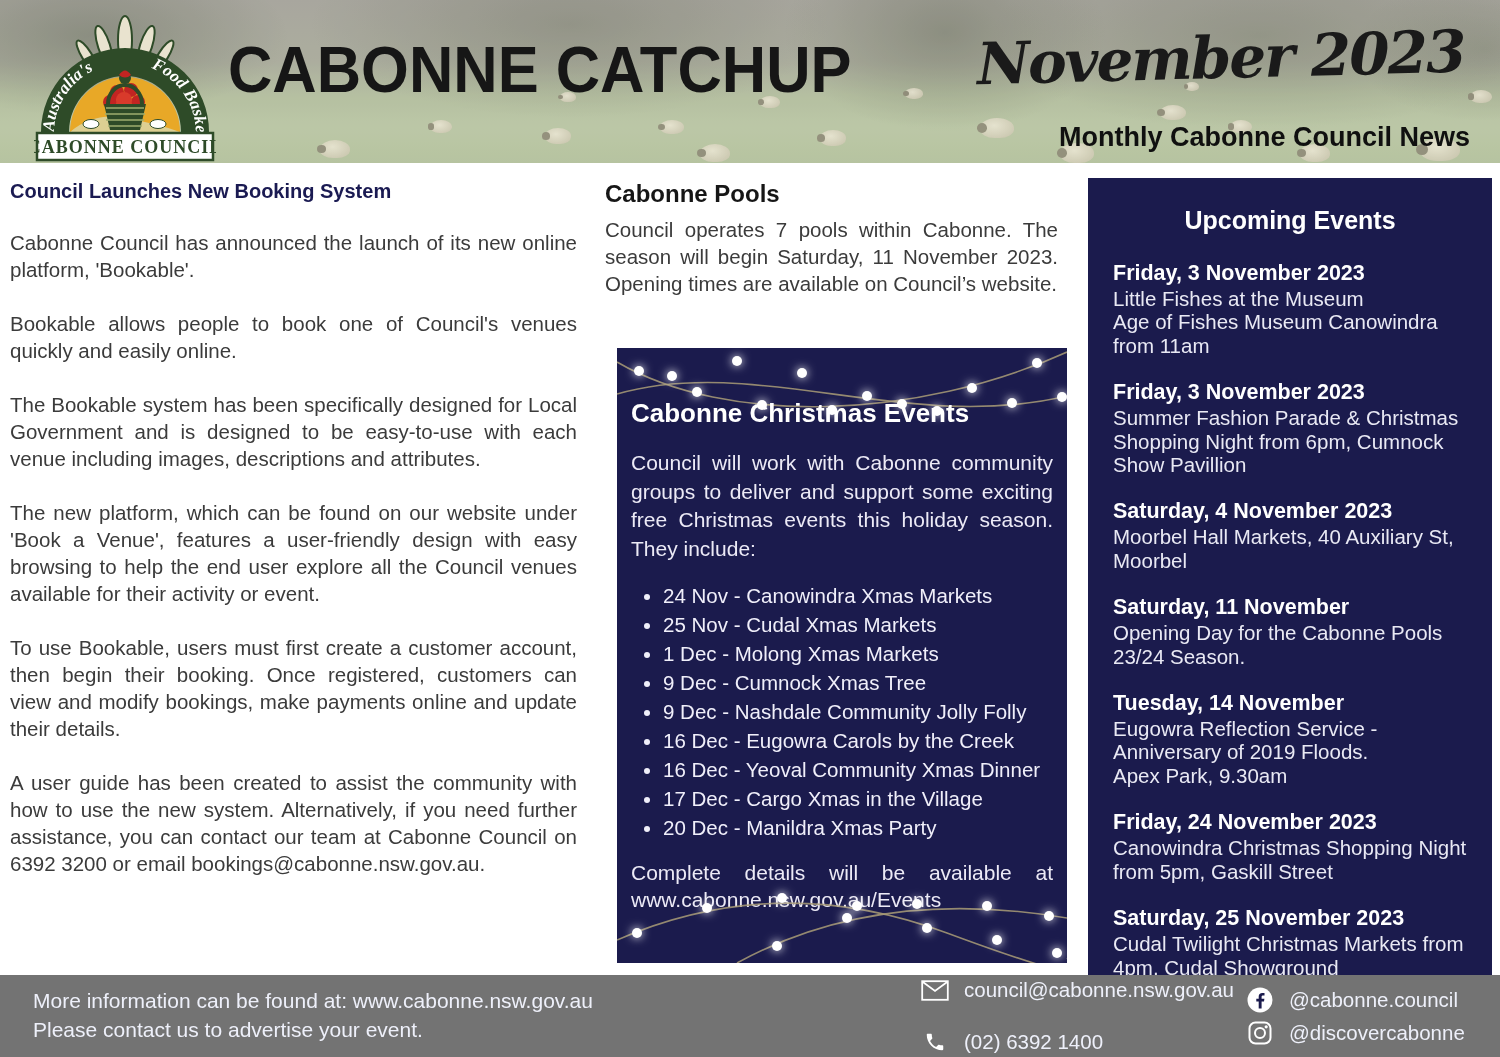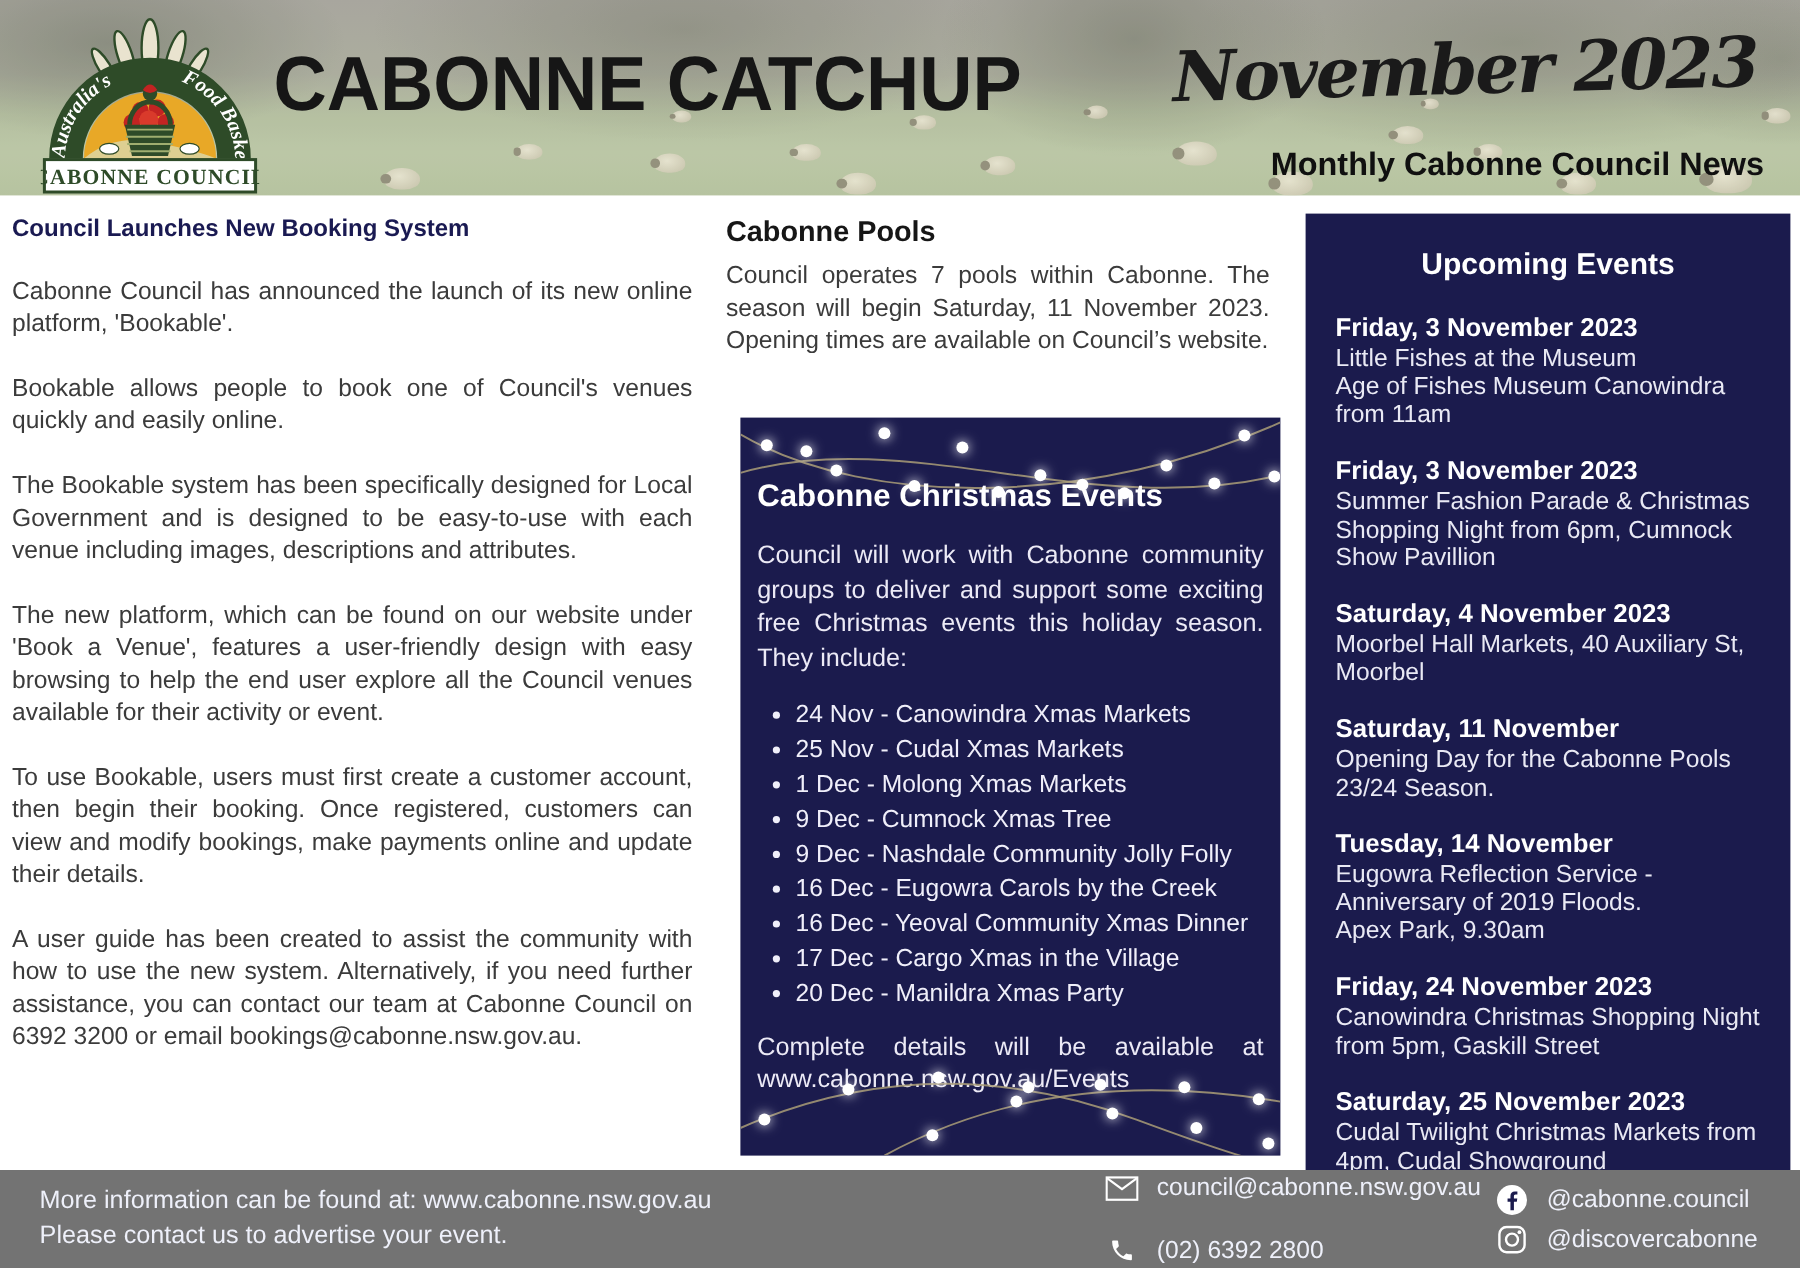--- a/index.html
+++ b/index.html
@@ -309,21 +309,21 @@
           </svg>
         </span>
         <span>council@cabonne.nsw.gov.au</span>
       </div>
       <div class="f-row">
         <span class="ic">
           <svg width="22" height="22" viewBox="0 0 24 24">
             <path fill="#fff" d="M6.62 10.79c1.44 2.83 3.76 5.14 6.59 6.59l2.2-2.2c.27-.27.67-.36 1.02-.24 1.12.37 2.33.57 3.57.57.55 0 1 .45 1 1V20c0 .55-.45 1-1 1-9.39 0-17-7.61-17-17 0-.55.45-1 1-1h3.5c.55 0 1 .45 1 1 0 1.25.2 2.45.57 3.57.11.35.03.74-.25 1.02l-2.2 2.2z"></path>
           </svg>
         </span>
-        <span>(02) 6392 2800</span>
+        <span>(02) 6392 1400</span>
       </div>
     </div>
 
     <div class="f-block f-social">
       <div class="f-row">
         <span class="ic">
           <svg width="26" height="26" viewBox="0 0 26 26">
             <circle cx="13" cy="13" r="12.5" fill="#fff"></circle>
             <path fill="#1b1b4d" d="M14.6 21.5v-7h2.4l.4-2.8h-2.8v-1.8c0-.8.3-1.4 1.5-1.4h1.4V6c-.3 0-1.2-.1-2.2-.1-2.2 0-3.6 1.3-3.6 3.7v2.1H9.3v2.8h2.4v7h2.9z"></path>
           </svg>

